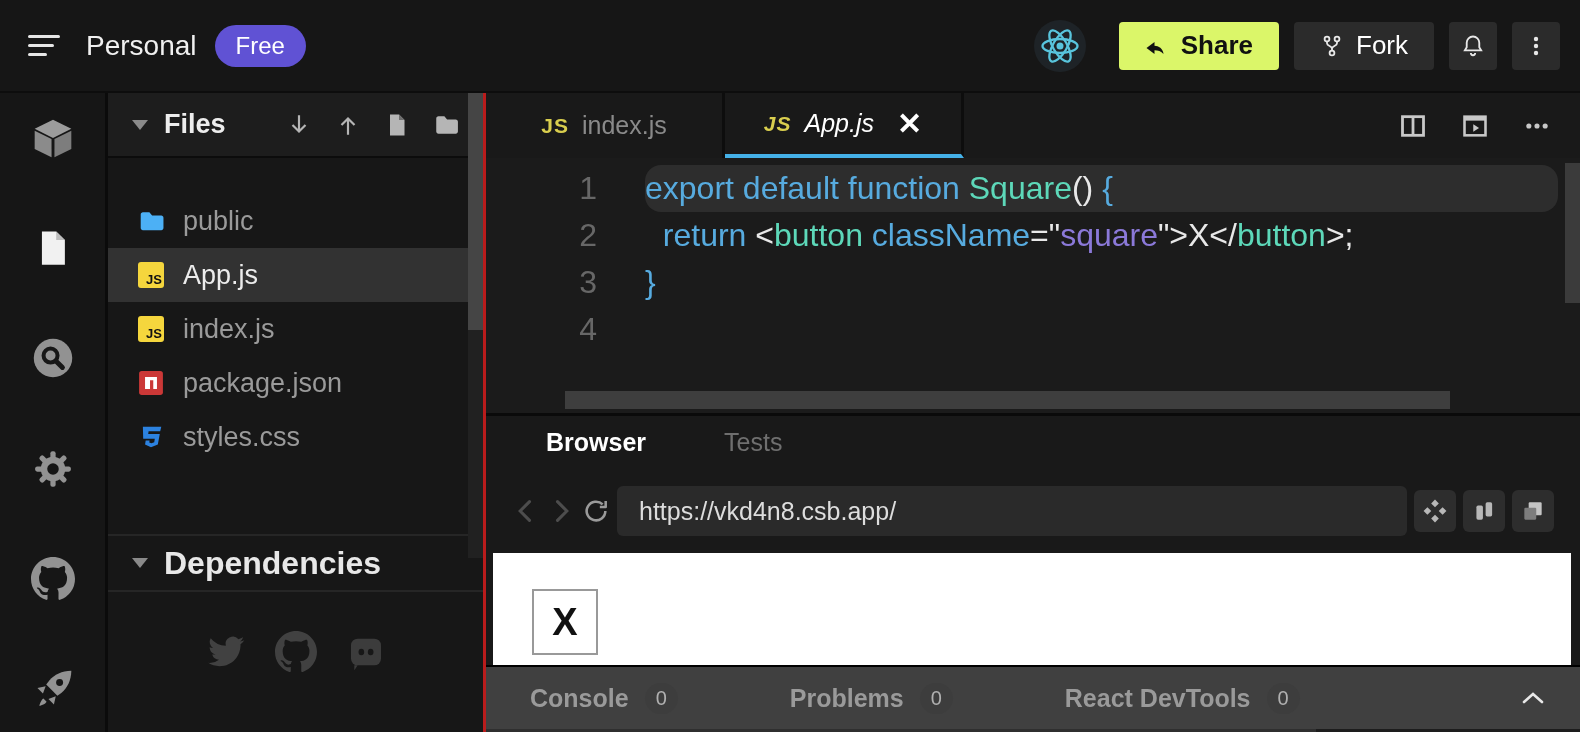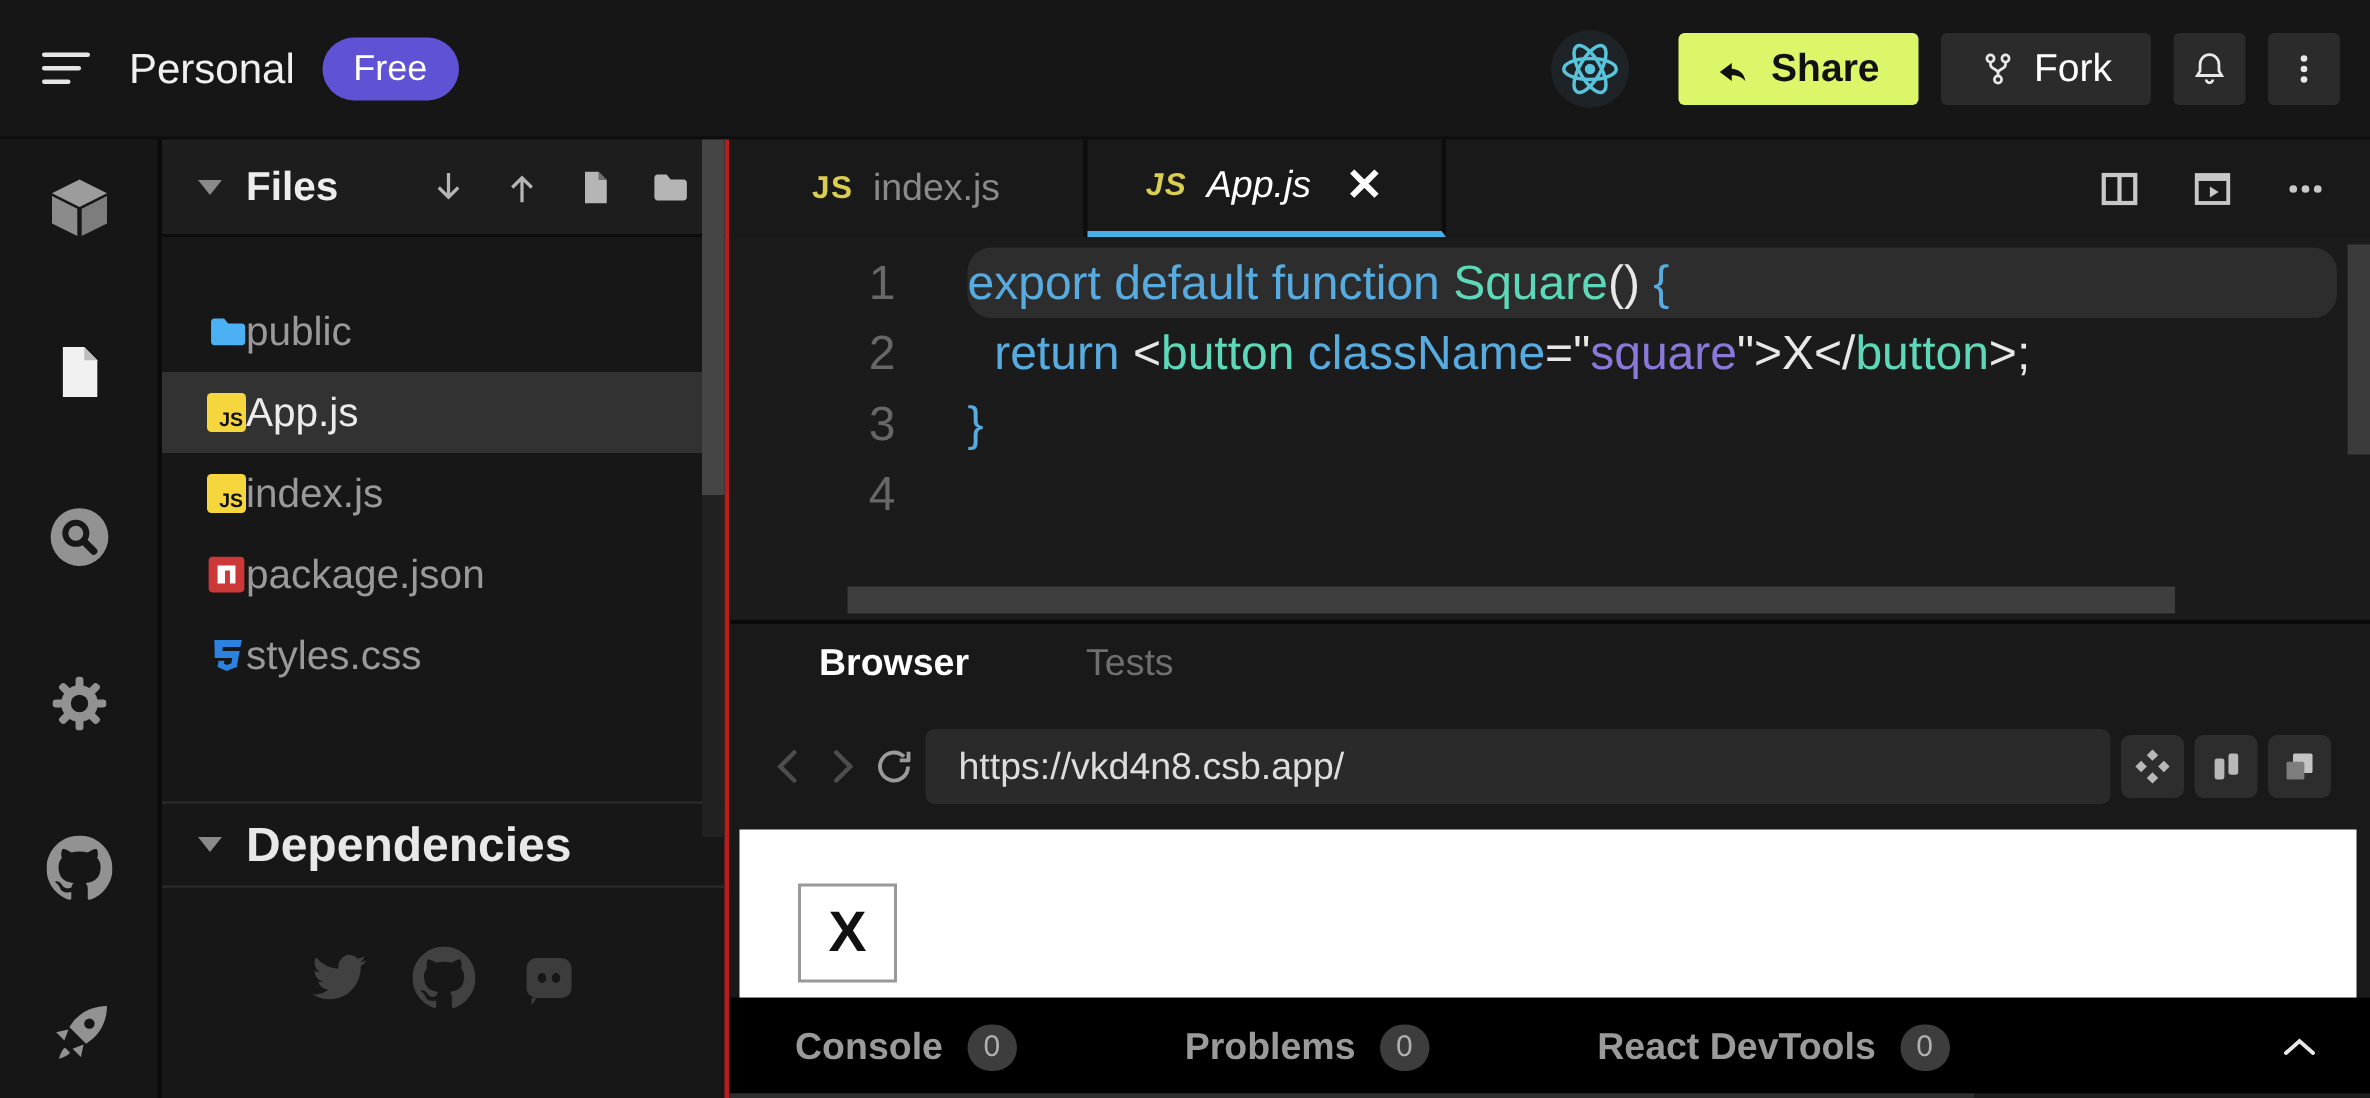--- a/index.html
+++ b/index.html
@@ -38,21 +38,21 @@
   
   .files{position:absolute;left:105px;top:93px;width:381px;height:639px;background:var(--panel);
     border-left:3px solid #0b0b0b;border-right:3px solid #b91c1c;}
   .files-header{height:65px;background:#1d1d1d;border-bottom:2px solid #0c0c0c;
     display:flex;align-items:center;padding:0 24px;}
   .tri-down{width:0;height:0;border-left:8px solid transparent;border-right:8px solid transparent;border-top:10px solid #8a8a8a;}
   .files-title{color:#ededed;font-size:27px;font-weight:600;margin-left:16px;}
   .fh-actions{margin-left:auto;display:flex;gap:23px;align-items:center;}
   .fh-actions .icon-btn{width:26px;height:26px;}
   .file-list{margin-top:36px;}
-  .file-row{height:54px;display:flex;align-items:center;padding-left:30px;cursor:pointer;color:#9a9a9a;font-size:27px;}
+  .file-row{height:54px;display:flex;align-items:center;padding-left:30px;gap:19px;cursor:pointer;color:#9a9a9a;font-size:27px;}
   .file-row.selected{background:#323232;color:#ececec;}
   .ficon{width:26px;height:26px;display:flex;align-items:center;justify-content:center;flex:none;}
   .badge-js{width:26px;height:26px;border-radius:3px;background:var(--js-yellow);color:#111;
     font-size:13px;font-weight:800;display:flex;align-items:flex-end;justify-content:flex-end;padding:0 2px 1px 0;}
   .deps{margin-top:70px;height:58px;border-top:2px solid #262626;border-bottom:2px solid #262626;
     display:flex;align-items:center;padding-left:24px;cursor:pointer;}
   .deps-title{color:#e8e8e8;font-size:32px;font-weight:600;margin-left:16px;}
   .social{margin-top:38px;display:flex;justify-content:center;gap:26px;}
   .social .icon-btn{width:44px;height:44px;}
   .f-scroll-track{position:absolute;right:0;top:0;width:15px;height:465px;background:#212121;}
@@ -86,21 +86,21 @@
   .btab.active{color:#fff;font-weight:700;}
   .bnav{height:84px;display:flex;align-items:center;padding:0 26px;gap:7px;flex:none;}
   .nav-arrow{width:28px;height:28px;}
   .url-input{flex:1;height:50px;background:#2a2a2a;border:none;border-radius:6px;color:#dddddd;
     font-size:25px;padding:0 22px;outline:none;}
   .bnav-btn{width:42px;height:42px;background:#2d2d2d;border-radius:6px;flex:none;}
   .preview{height:112px;position:relative;background:#191919;flex:none;}
   .preview-white{position:absolute;left:7px;right:9px;top:0;bottom:0;background:#ffffff;}
   .sq-btn{position:absolute;left:39px;top:36px;width:66px;height:66px;background:#fff;border:2px solid #999;
     font-size:38px;font-weight:800;color:#111;cursor:pointer;display:flex;align-items:center;justify-content:center;}
-  .console{height:64px;background:#000000;border-top:2px solid #000;display:flex;
+  .console{height:64px;background:#404040;border-top:2px solid #000;display:flex;
     padding-left:44px;gap:112px;flex:none;}
   .con-item{display:flex;align-items:center;gap:16px;cursor:pointer;}
   .con-label{color:#9a9a9a;font-size:25px;font-weight:600;}
   .con-badge{background:#3d3d3d;color:#b0b0b0;font-size:20px;border-radius:999px;padding:4px 11px;}
   .con-collapse{margin-left:auto;margin-right:36px;}
   .bottom-strip{height:7px;background:#1d1d1d;position:relative;flex:none;}
   .bottom-thumb{position:absolute;left:0;top:0;height:7px;width:830px;background:#2f2f2f;}
 </style>
 </head>
 <body>

